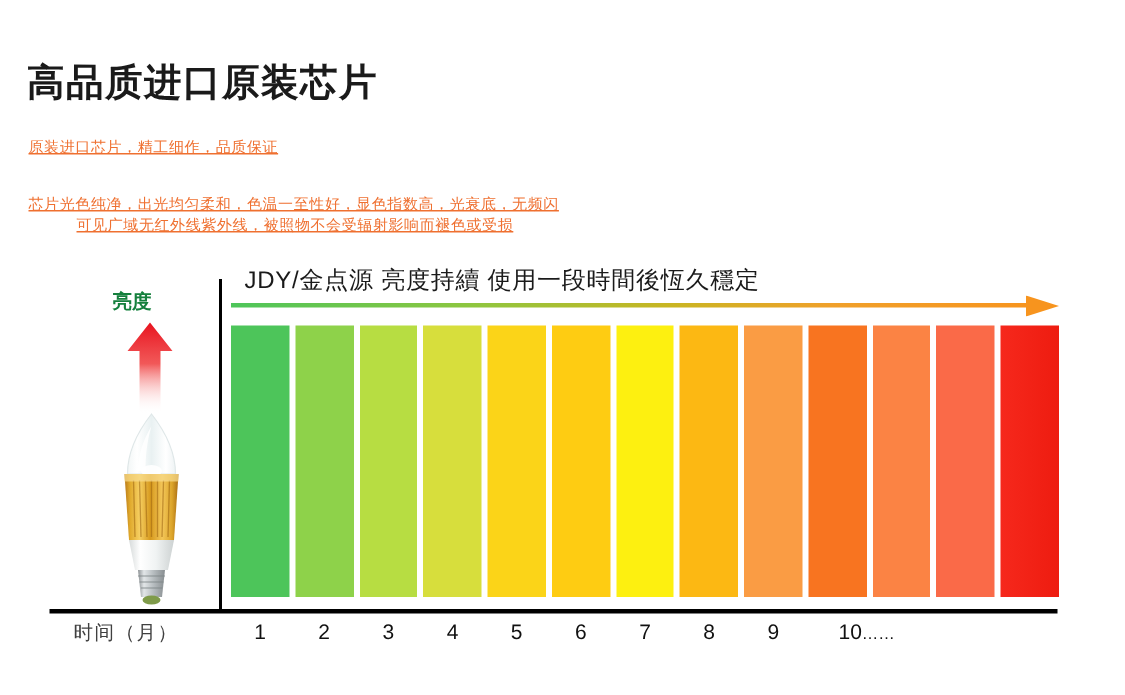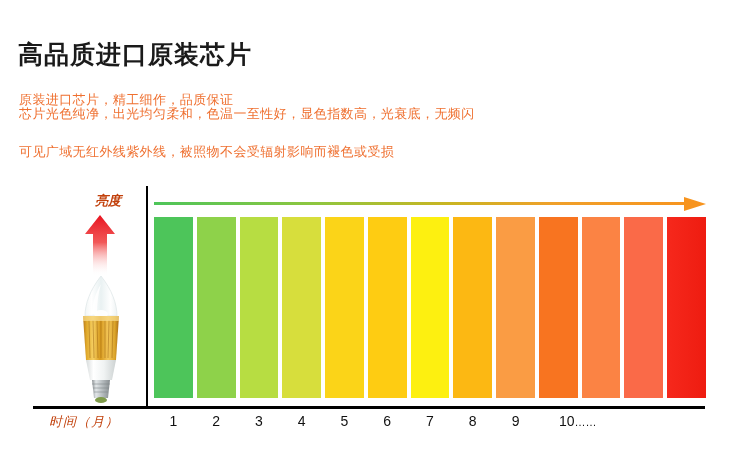--- a/index.html
+++ b/index.html
@@ -23,28 +23,29 @@
     top: 38px;
     font-size: 25px;
     font-weight: bold;
     color: #1a1a1a;
     letter-spacing: 1px;
     white-space: nowrap;
   }
   .bullet {
     position: absolute;
     left: 19px;
-    font-size: 13px;
+    font-size: 10px;
     color: #ef7030;
     white-space: nowrap;
     letter-spacing: 0.4px;
+    text-decoration: underline;
   }
   #bullet-0 { top: 91px; }
-  #bullet-1 { top: 105px; text-align: right; }
-  #bullet-2 { top: 143px; }
+  #bullet-1 { top: 129px; text-align: right; }
+  #bullet-2 { top: 143px; margin-left: 32px; }
 
   
   #chart {
     position: absolute;
     left: 0;
     top: 170px;
     width: 750px;
     height: 293px;
   }
   #chart-title {
@@ -80,27 +81,26 @@
     position: absolute;
     left: 154px;
     top: 27px;
     width: 552px;
     height: 14px;
   }
 
   
   #y-caption {
     position: absolute;
-    left: 95px;
+    left: 75px;
     top: 22px;
     font-size: 13px;
     font-weight: bold;
-    color: #c2410c;
-    white-space: nowrap;
-    font-style: italic;
+    color: #15803d;
+    white-space: nowrap;
   }
   #red-arrow {
     position: absolute;
     left: 84px;
     top: 44px;
     width: 32px;
     height: 62px;
   }
   #bulb {
     position: absolute;
@@ -123,24 +123,23 @@
     top: 0;
     height: 181px;
   }
 
   
   #x-caption {
     position: absolute;
     left: 49px;
     top: 243px;
     font-size: 13px;
-    color: #c2410c;
+    color: #404040;
     white-space: nowrap;
     letter-spacing: 1px;
-    font-style: italic;
   }
   .x-tick {
     position: absolute;
     top: 243px;
     font-size: 14px;
     color: #111111;
     white-space: nowrap;
     text-align: center;
   }
   .x-tick-ell {
@@ -152,20 +151,21 @@
 <body>
 
 <div id="headline">高品质进口原装芯片</div>
 
 <div class="bullet" id="bullet-0">原装进口芯片，精工细作，品质保证</div>
 <div class="bullet" id="bullet-1">芯片光色纯净，出光均匀柔和，色温一至性好，显色指数高，光衰底，无频闪</div>
 <div class="bullet" id="bullet-2">可见广域无红外线紫外线，被照物不会受辐射影响而褪色或受损</div>
 
 <div id="chart">
 
+  <div id="chart-title">JDY/金点源  亮度持續  使用一段時間後恆久穩定</div>
 
   <div id="y-caption">亮度</div>
 
   <div id="red-arrow">
     <svg width="32" height="62" viewBox="0 0 32 62">
       <defs>
         <linearGradient id="redFade" x1="0" y1="0" x2="0" y2="1">
           <stop offset="0%" stop-color="#e8131f" stop-opacity="1"></stop>
           <stop offset="45%" stop-color="#ef3b3b" stop-opacity="0.85"></stop>
           <stop offset="100%" stop-color="#ffffff" stop-opacity="0"></stop>

